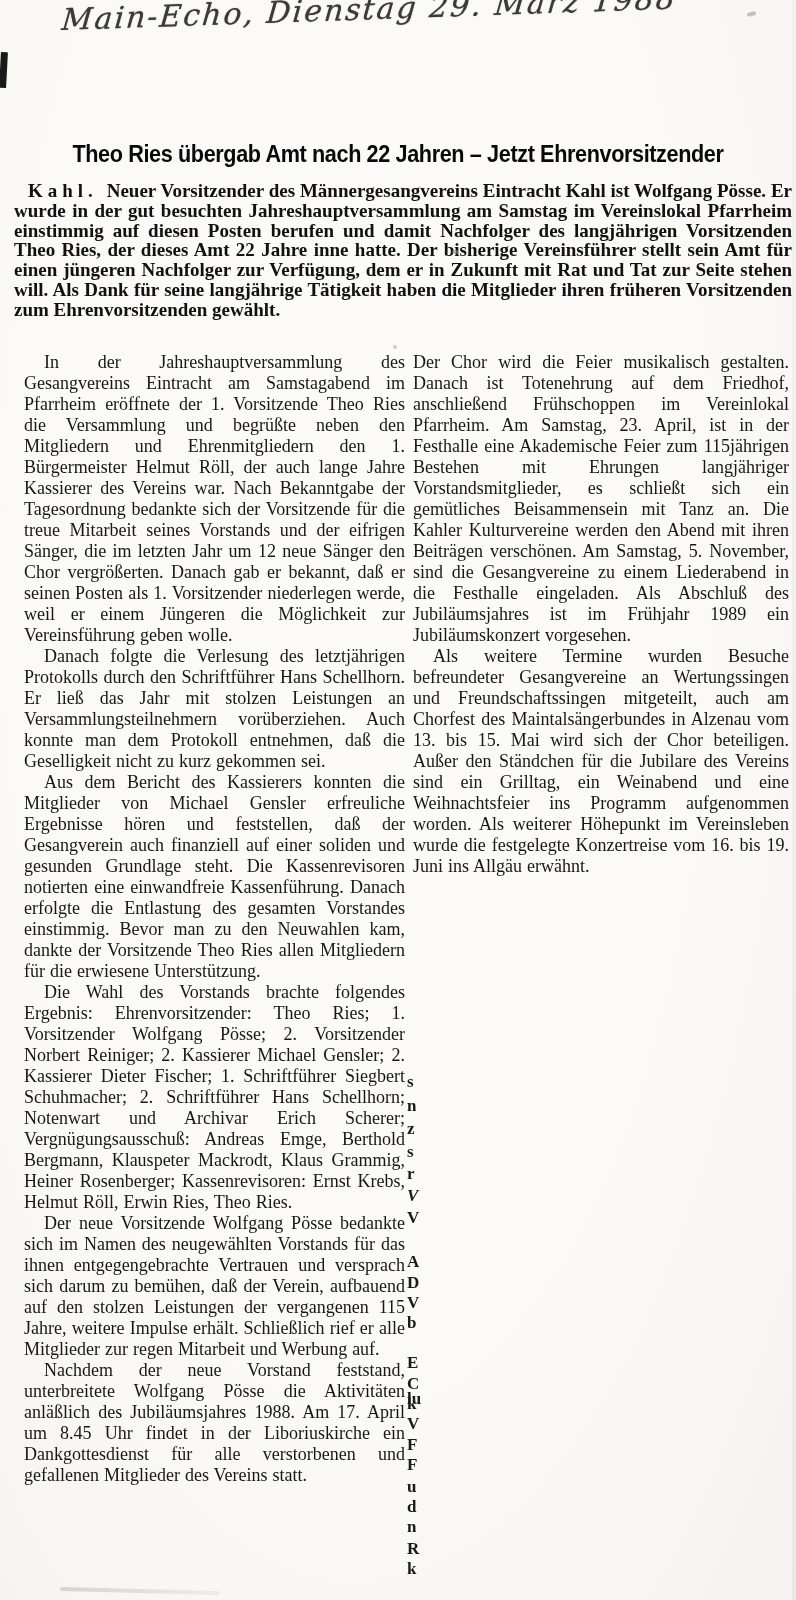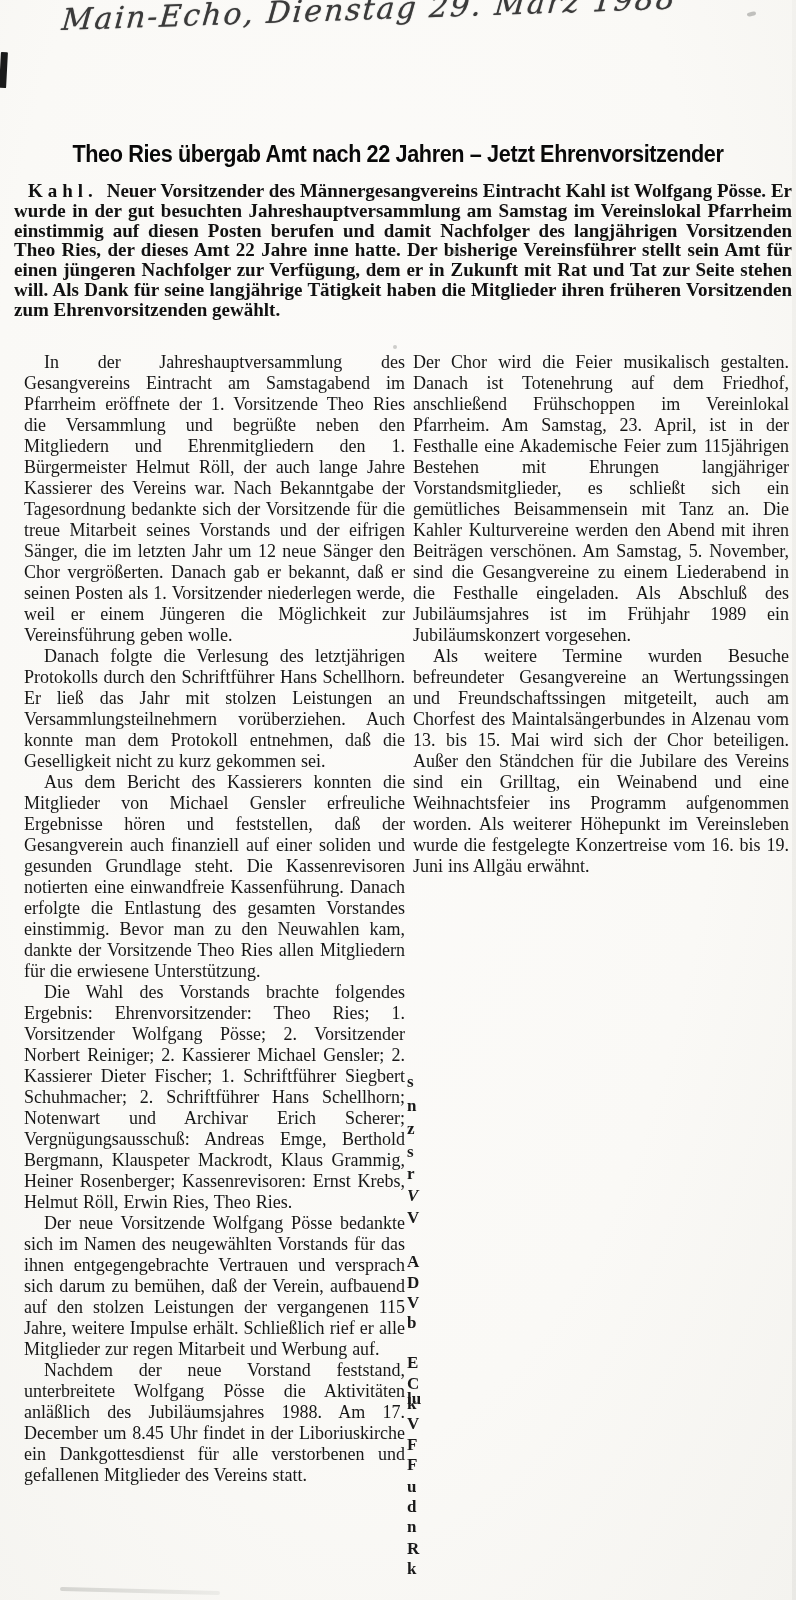--- a/index.html
+++ b/index.html
@@ -129,21 +129,21 @@
   <h2 class="subheadline">Theo Ries übergab Amt nach 22 Jahren – Jetzt Ehrenvorsitzender</h2>
 
   <p class="lead"><span class="dateline">Kahl.</span> <span>Neuer Vorsitzender des Männergesangvereins Eintracht Kahl ist Wolfgang Pösse. Er wurde in der gut besuchten Jahreshauptversammlung am Samstag im Vereinslokal Pfarrheim einstimmig auf diesen Posten berufen und damit Nachfolger des langjährigen Vorsitzenden Theo Ries, der dieses Amt 22 Jahre inne hatte. Der bisherige Vereinsführer stellt sein Amt für einen jüngeren Nachfolger zur Verfügung, dem er in Zukunft mit Rat und Tat zur Seite stehen will. Als Dank für seine langjährige Tätigkeit haben die Mitglieder ihren früheren Vorsitzenden zum Ehrenvorsitzenden gewählt.</span></p>
 
   <div class="col col-left">
     <p>In der Jahreshauptversammlung des Gesangvereins Eintracht am Samstagabend im Pfarrheim eröffnete der 1. Vorsitzende Theo Ries die Versammlung und begrüßte neben den Mitgliedern und Ehrenmitgliedern den 1. Bürgermeister Helmut Röll, der auch lange Jahre Kassierer des Vereins war. Nach Bekanntgabe der Tagesordnung bedankte sich der Vorsitzende für die treue Mitarbeit seines Vorstands und der eifrigen Sänger, die im letzten Jahr um 12 neue Sänger den Chor vergrößerten. Danach gab er bekannt, daß er seinen Posten als 1. Vorsitzender niederlegen werde, weil er einem Jüngeren die Möglichkeit zur Vereinsführung geben wolle.</p>
     <p>Danach folgte die Verlesung des letztjährigen Protokolls durch den Schriftführer Hans Schellhorn. Er ließ das Jahr mit stolzen Leistungen an Versammlungsteilnehmern vorüberziehen. Auch konnte man dem Protokoll entnehmen, daß die Geselligkeit nicht zu kurz gekommen sei.</p>
     <p>Aus dem Bericht des Kassierers konnten die Mitglieder von Michael Gensler erfreuliche Ergebnisse hören und feststellen, daß der Gesangverein auch finanziell auf einer soliden und gesunden Grundlage steht. Die Kassenrevisoren notierten eine einwandfreie Kassenführung. Danach erfolgte die Entlastung des gesamten Vorstandes einstimmig. Bevor man zu den Neuwahlen kam, dankte der Vorsitzende Theo Ries allen Mitgliedern für die erwiesene Unterstützung.</p>
     <p>Die Wahl des Vorstands brachte folgendes Ergebnis: Ehrenvorsitzender: Theo Ries; 1. Vorsitzender Wolfgang Pösse; 2. Vorsitzender Norbert Reiniger; 2. Kassierer Michael Gensler; 2. Kassierer Dieter Fischer; 1. Schriftführer Siegbert Schuhmacher; 2. Schriftführer Hans Schellhorn; Notenwart und Archivar Erich Scherer; Vergnügungsausschuß: Andreas Emge, Berthold Bergmann, Klauspeter Mackrodt, Klaus Grammig, Heiner Rosenberger; Kassenrevisoren: Ernst Krebs, Helmut Röll, Erwin Ries, Theo Ries.</p>
     <p>Der neue Vorsitzende Wolfgang Pösse bedankte sich im Namen des neugewählten Vorstands für das ihnen entgegengebrachte Vertrauen und versprach sich darum zu bemühen, daß der Verein, aufbauend auf den stolzen Leistungen der vergangenen 115 Jahre, weitere Impulse erhält. Schließlich rief er alle Mitglieder zur regen Mitarbeit und Werbung auf.</p>
-    <p>Nachdem der neue Vorstand feststand, unterbreitete Wolfgang Pösse die Aktivitäten anläßlich des Jubiläumsjahres 1988. Am 17. December um 8.45 Uhr findet in der Liboriuskirche ein Dankgottesdienst für alle verstorbenen und gefallenen Mitglieder des Vereins statt.</p>
+    <p>Nachdem der neue Vorstand feststand, unterbreitete Wolfgang Pösse die Aktivitäten anläßlich des Jubiläumsjahres 1988. Am 17. April um 8.45 Uhr findet in der Liboriuskirche ein Dankgottesdienst für alle verstorbenen und gefallenen Mitglieder des Vereins statt.</p>
   </div>
 
   <div class="col col-right">
     <p class="no-indent">Der Chor wird die Feier musikalisch gestalten. Danach ist Totenehrung auf dem Friedhof, anschließend Frühschoppen im Vereinlokal Pfarrheim. Am Samstag, 23. April, ist in der Festhalle eine Akademische Feier zum 115jährigen Bestehen mit Ehrungen langjähriger Vorstandsmitglieder, es schließt sich ein gemütliches Beisammensein mit Tanz an. Die Kahler Kulturvereine werden den Abend mit ihren Beiträgen verschönen. Am Samstag, 5. November, sind die Gesangvereine zu einem Liederabend in die Festhalle eingeladen. Als Abschluß des Jubiläumsjahres ist im Frühjahr 1989 ein Jubiläumskonzert vorgesehen.</p>
     <p>Als weitere Termine wurden Besuche befreundeter Gesangvereine an Wertungssingen und Freundschaftssingen mitgeteilt, auch am Chorfest des Maintalsängerbundes in Alzenau vom 13. bis 15. Mai wird sich der Chor beteiligen. Außer den Ständchen für die Jubilare des Vereins sind ein Grilltag, ein Weinabend und eine Weihnachtsfeier ins Programm aufgenommen worden. Als weiterer Höhepunkt im Vereinsleben wurde die festgelegte Konzertreise vom 16. bis 19. Juni ins Allgäu erwähnt.</p>
   </div>
 
   <span class="cut-letter" style="top:1072px">s</span>
   <span class="cut-letter" style="top:1096px">n</span>
   <span class="cut-letter" style="top:1119px">z</span>

